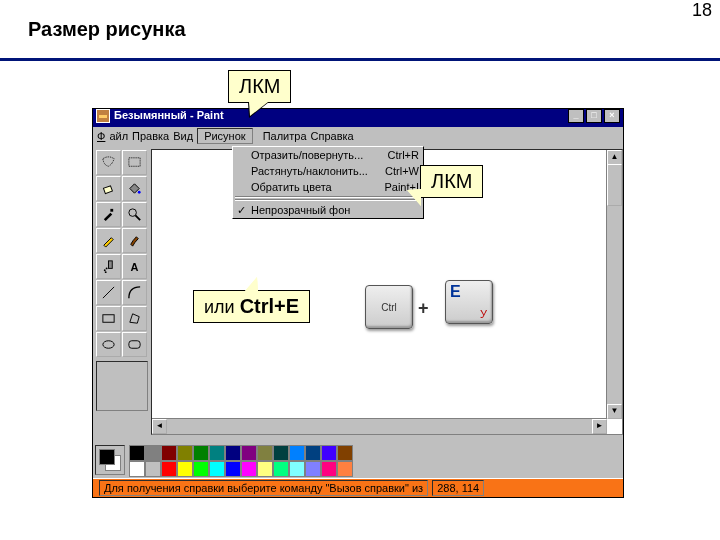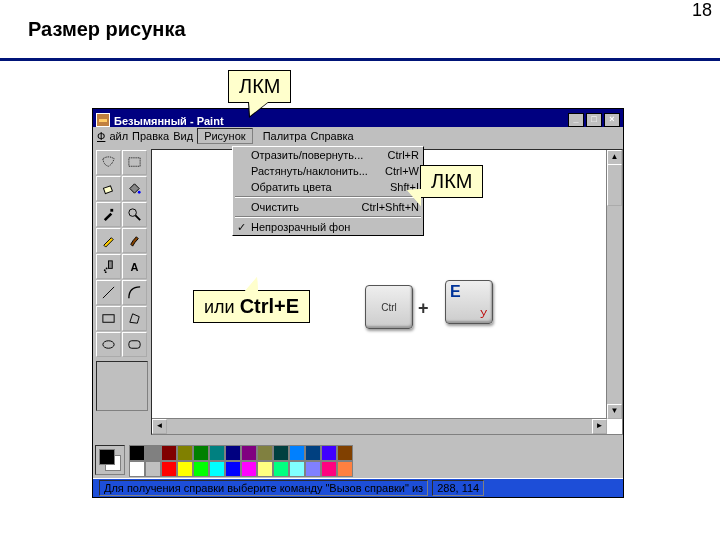--- a/index.html
+++ b/index.html
@@ -20,21 +20,21 @@
 .c3{left:193px;top:290px;font-size:18px}
 .c3 b{font-size:20px}
 .c3 .tail-b{left:50px;top:-16px;border-left:14px solid transparent;border-right:1px solid transparent;border-bottom:16px solid #000}
 .c3 .tail{left:51px;top:-14px;border-left:12px solid transparent;border-right:1px solid transparent;border-bottom:14px solid #ffffcc}
 .c4{left:352px;top:350px;font-size:18px;text-align:center;line-height:1.2}
 .c4 .tail-b{left:60px;top:-18px;border-left:14px solid transparent;border-right:1px solid transparent;border-bottom:18px solid #000}
 .c4 .tail{left:61px;top:-16px;border-left:12px solid transparent;border-right:1px solid transparent;border-bottom:16px solid #ffffcc}
 
 
 .paintwin{position:absolute;left:92px;top:108px;width:530px;height:388px;background:#bfbfbf;border:1px solid #000}
-.titlebar{height:18px;background:#000080;color:#fff;display:flex;align-items:flex-end;padding:0 3px;font-weight:bold;font-size:11px}
+.titlebar{height:18px;background:#000080;color:#fff;display:flex;align-items:flex-start;padding:0 3px;font-weight:bold;font-size:11px}
 .titlebar .appicon{width:14px;height:14px;background:#c08040;margin-right:4px;border:1px solid #fff;box-sizing:border-box;position:relative}
 .titlebar .appicon:after{content:"";position:absolute;left:2px;top:5px;width:8px;height:3px;background:#ffcc66}
 .winbtns{margin-left:auto;display:flex;gap:2px}
 .winbtn{width:14px;height:12px;background:#bfbfbf;border:1px solid #000;font-size:9px;line-height:10px;text-align:center;font-family:Arial;cursor:default}
 .menubar{height:18px;background:#bfbfbf;display:flex;align-items:center;padding:0 4px;font-size:11px}
 .menubar span{margin-right:4px;cursor:default}
 .menubar span u{text-decoration:underline}
 .menubar .open{background:#bfbfbf;border:1px inset #808080;padding:1px 6px;margin-right:10px}
 
 
@@ -61,21 +61,21 @@
 
 
 .palette{position:absolute;left:2px;bottom:20px;height:34px;right:2px;display:flex;align-items:center}
 .cur{width:28px;height:28px;border:1px inset #808080;background:#bfbfbf;position:relative;margin-right:4px}
 .cur .fg{position:absolute;left:3px;top:3px;width:14px;height:14px;background:#000;border:1px solid #808080}
 .cur .bg{position:absolute;right:3px;bottom:3px;width:14px;height:14px;background:#fff;border:1px solid #808080}
 .colors{display:grid;grid-template-columns:repeat(14,15px);grid-template-rows:15px 15px;gap:1px}
 .sw{width:14px;height:14px;border:1px solid #808080;cursor:default}
 
 
-.status{position:absolute;left:0;bottom:0;right:0;height:18px;background:#1d4ed8;border-top:1px solid #fff;display:flex;align-items:center;font-size:11px;padding-left:4px}
+.status{position:absolute;left:0;bottom:0;right:0;height:18px;background:#f97316;border-top:1px solid #fff;display:flex;align-items:center;font-size:11px;padding-left:4px}
 .status .pane{border:1px inset #808080;padding:1px 4px;margin-left:2px}
 .status .coords{margin-left:4px}
 
 
 .keycap{position:absolute;width:46px;height:42px;background:linear-gradient(#eee,#ccc);border:1px solid #555;border-radius:4px;box-shadow:inset -1px -2px 2px #999,1px 2px 3px rgba(0,0,0,.4);display:flex;align-items:center;justify-content:center;font:10px Arial;color:#333;z-index:40}
 .key-ctrl{left:365px;top:285px}
 .key-e{left:445px;top:280px}
 .key-e .big{position:absolute;left:4px;top:2px;font-size:16px;color:#003399;font-weight:bold}
 .key-e .sm{position:absolute;right:5px;bottom:3px;font-size:11px;color:#b00}
 .plus{position:absolute;left:418px;top:298px;font:bold 18px Arial;color:#333;z-index:40}
@@ -280,27 +280,23 @@
     <div class="row">
         <span>Отразить/повернуть...</span>
         <span class="sc">Ctrl+R</span>
       </div>
     <div class="row">
         <span>Растянуть/наклонить...</span>
         <span class="sc">Ctrl+W</span>
       </div>
     <div class="row">
         <span>Обратить цвета</span>
-        <span class="sc">Shft+I</span>
+        <span class="sc">Paint+I</span>
       </div>
     <div class="sep"></div>
-    <div class="row">
-        <span>Очистить</span>
-        <span class="sc">Ctrl+Shft+N</span>
-      </div>
     <div class="sep"></div>
     <div class="row">
         <span class="chk">✓</span>
         <span>Непрозрачный фон</span>
       </div>
   </div>
 
 </div>
 
 </body></html>

